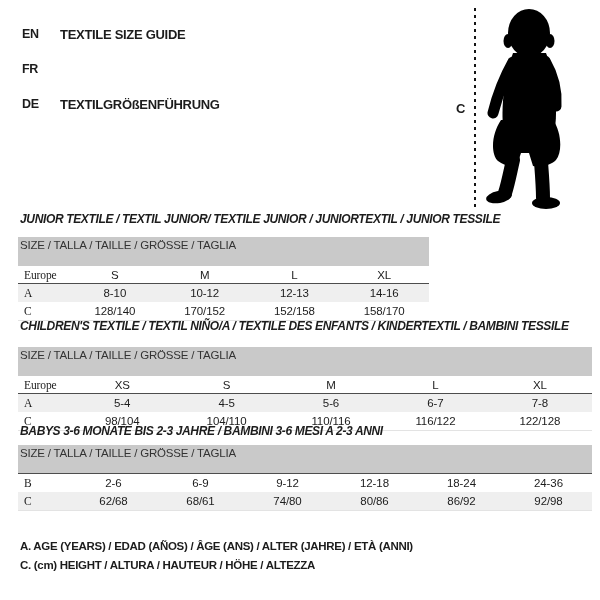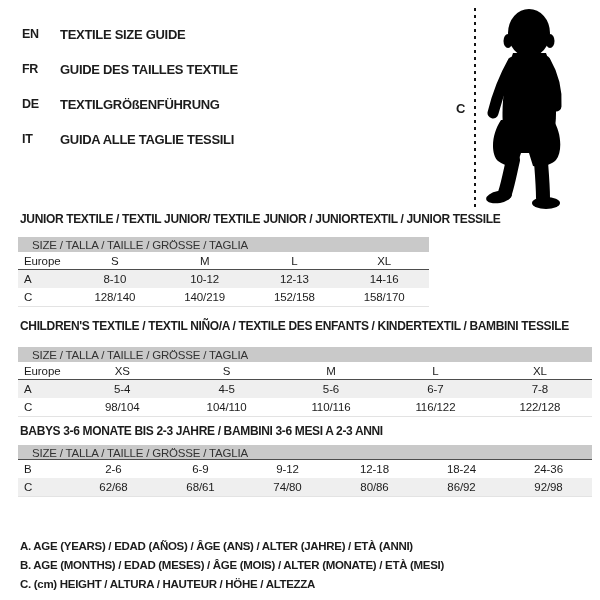--- a/index.html
+++ b/index.html
@@ -32,74 +32,69 @@
     background:repeating-linear-gradient(to bottom,#141414 0 3px, transparent 3px 7px);
   }
   .baby-svg { position:absolute; left:483px; top:5px; }
 
   
   .size-section { position:absolute; left:18px; width:575px; }
   #section-junior   { top:211px; }
   #section-children { top:318px; }
   #section-babies   { top:423px; }
 
-  .sec-title { padding-left:2px; }
+  .sec-title { padding-left:2px;font-style:italic; }
   .title-line {
     font-weight:bold; font-size:12px; line-height:16px; letter-spacing:-0.35px;
     white-space:nowrap;
   }
 
   .size-table { width:574px; }
   #section-junior .size-table { width:411px; }
   #section-junior   .size-table { margin-top:10px; }
   #section-children .size-table { margin-top:13px; }
   #section-babies   .size-table { margin-top:6px; }
 
   .size-band {
-    background:#c9c9c9; height:15px; line-height:17px;
-    padding:0 14px; font-size:11.5px; color:#333333; letter-spacing:-0.2px;
+    background:#c9c9c9; height:29px; line-height:17px;
+    padding:0 2px; font-size:11.5px; color:#333333; letter-spacing:-0.2px;
   }
   .size-band.dark-edge { border-bottom:1px solid #4d4d4d; }
 
   .rows { border-bottom:1px solid #e3e3e3; }
   .trow {
     display:flex; align-items:center; height:18px; font-size:11.5px;
     letter-spacing:-0.1px;
   }
   .hdr-row { border-bottom:1px solid #4d4d4d; }
   .data-row.shaded { background:#efefef; }
-  .lbl { width:52px; padding-left:6px; flex:none; }
+  .lbl { width:52px; padding-left:6px; flex:none;font-family:Liberation Serif, serif; }
   .val { flex:1; text-align:center; }
 
   
   .footnotes { position:absolute; left:20px; top:537px; }
   .footnote {
     font-weight:bold; font-size:11.5px; line-height:19px; letter-spacing:-0.3px;
     white-space:nowrap;
   }
 </style>
 </head>
 <body>
 
 <div class="lang-block">
     <div class="lang-row">
       <span class="lang-code">EN</span>
       <span class="lang-label">TEXTILE SIZE GUIDE</span>
     </div>
     <div class="lang-row">
       <span class="lang-code">FR</span>
-      <span class="lang-label">GUIDE DES TAILLES TEXTILE</span>
     </div>
     <div class="lang-row">
       <span class="lang-code">DE</span>
       <span class="lang-label">TEXTILGRÖßENFÜHRUNG</span>
-    </div>
-    <div class="lang-row">
-      <span class="lang-code">IT</span>
-      <span class="lang-label">GUIDA ALLE TAGLIE TESSILI</span>
     </div>
   </div>
 
 <div class="figure-c-label">C</div>
 <div class="measure-line"></div>
 <svg class="baby-svg" width="96" height="204" viewBox="0 0 96 204" aria-hidden="true">
   <g fill="#000000">
     <ellipse cx="46" cy="28" rx="21" ry="24"></ellipse>
     <ellipse cx="25" cy="36" rx="4.5" ry="7"></ellipse>
     <ellipse cx="67" cy="36" rx="4.5" ry="7"></ellipse>
@@ -131,21 +126,21 @@
         <div class="trow data-row shaded">
           <span class="lbl">A</span>
           <span class="val">8-10</span>
           <span class="val">10-12</span>
           <span class="val">12-13</span>
           <span class="val">14-16</span>
         </div>
         <div class="trow data-row">
           <span class="lbl">C</span>
           <span class="val">128/140</span>
-          <span class="val">140/219</span>
+          <span class="val">170/152</span>
           <span class="val">152/158</span>
           <span class="val">158/170</span>
         </div>
       </div>
   </div>
 </section>
 
 <section class="size-section" id="section-children">
   <div class="sec-title">
       <div class="title-line">CHILDREN'S TEXTILE / TEXTIL NIÑO/A / TEXTILE DES ENFANTS / KINDERTEXTIL / BAMBINI TESSILE</div>
@@ -205,15 +200,14 @@
           <span class="val">80/86</span>
           <span class="val">86/92</span>
           <span class="val">92/98</span>
         </div>
       </div>
   </div>
 </section>
 
 <div class="footnotes">
     <div class="footnote">A. AGE (YEARS) / EDAD (AÑOS) / ÂGE (ANS) / ALTER (JAHRE) / ETÀ (ANNI)</div>
-    <div class="footnote">B. AGE (MONTHS) / EDAD (MESES) / ÂGE (MOIS) / ALTER (MONATE) / ETÀ (MESI)</div>
     <div class="footnote">C. (cm) HEIGHT / ALTURA / HAUTEUR / HÖHE / ALTEZZA</div>
   </div>
 
 </body></html>

